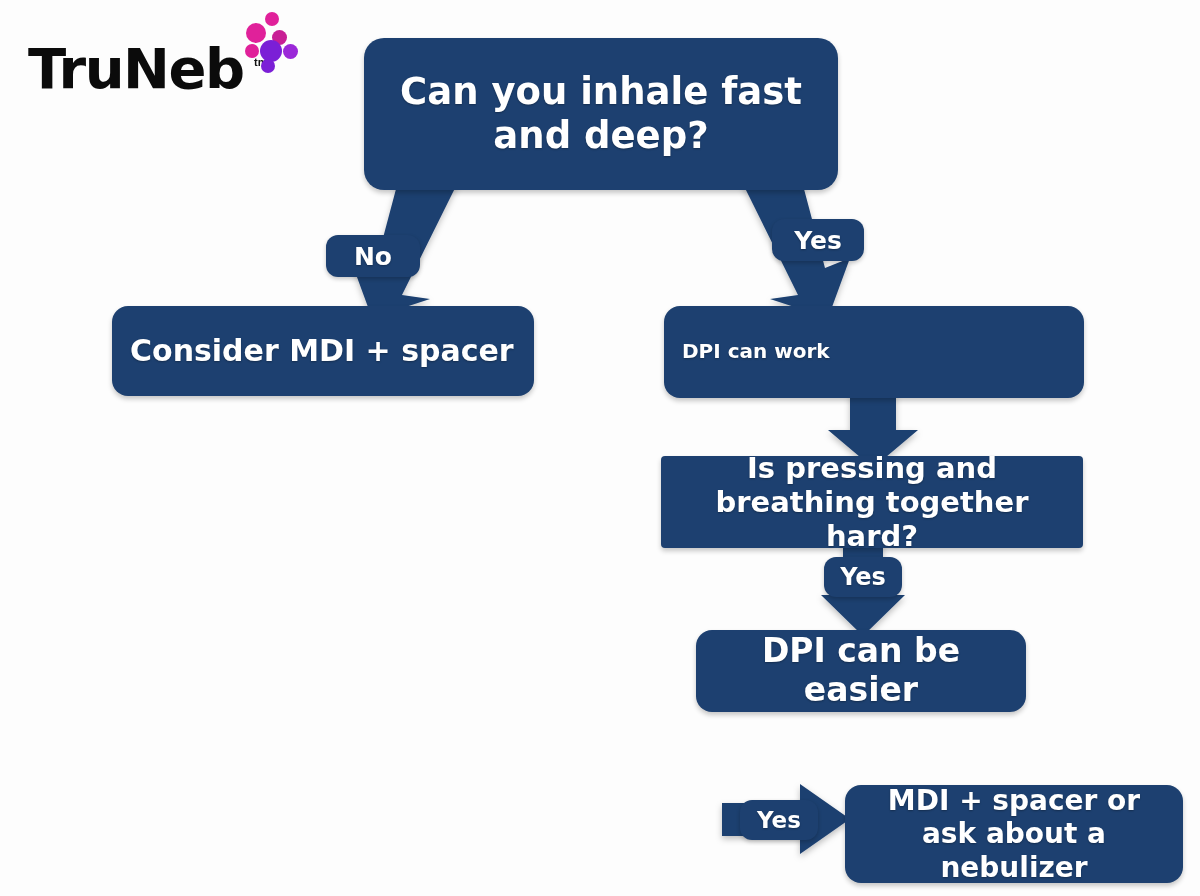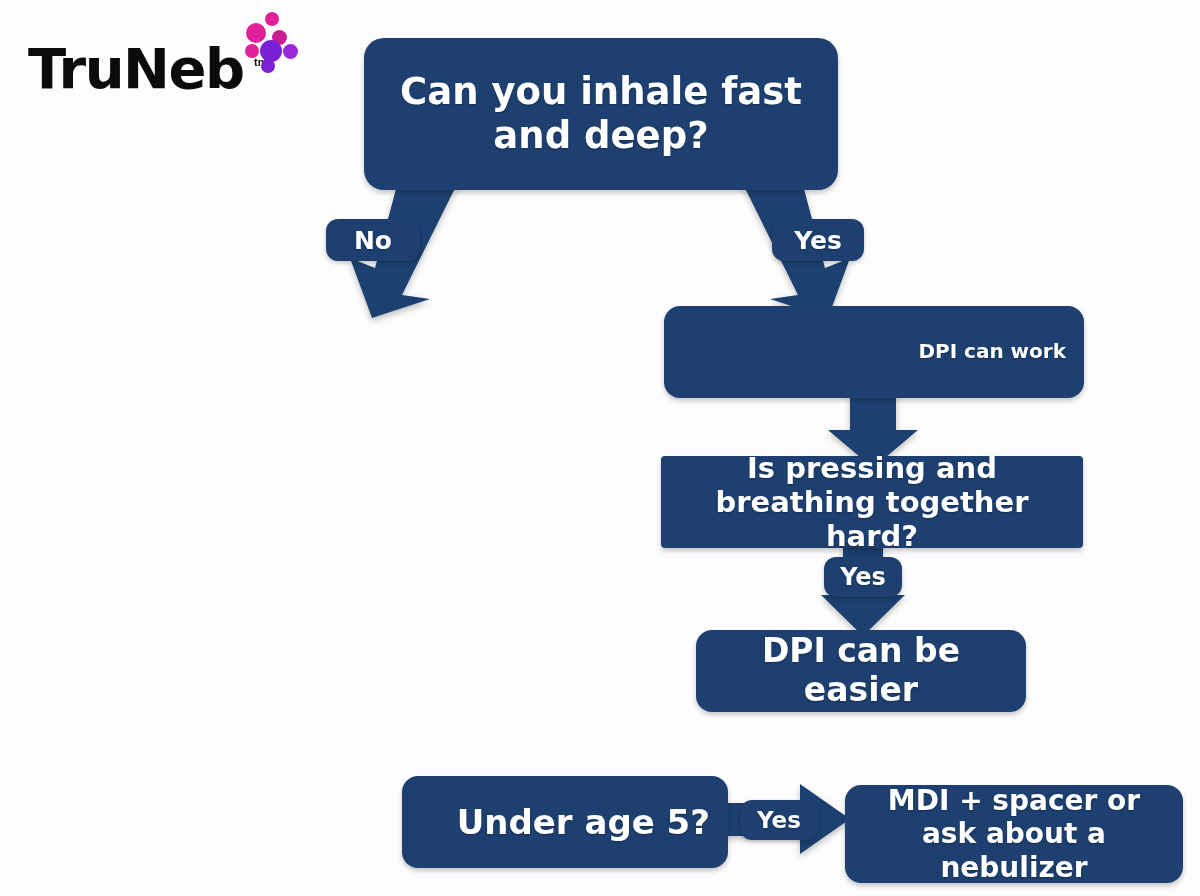--- a/index.html
+++ b/index.html
@@ -53,21 +53,21 @@
   }
 
   
   .node {
     position: absolute;
     background: #1d4070;
     color: #ffffff;
     border-radius: 16px;
     display: flex;
     align-items: center;
-    justify-content: flex-end;
+    justify-content: flex-start;
     text-align: center;
     font-family: "DejaVu Sans", sans-serif;
     font-weight: 700;
     box-shadow: 0 3px 5px rgba(0,0,0,0.22);
     box-sizing: border-box;
     z-index: 3;
   }
   .node span {
     display: block;
     padding: 0 18px;
@@ -179,42 +179,42 @@
              L 800 854
              L 800 836
              L 722 836
              Z"></path>
   </svg>
 
   <div class="node" id="node-q1" style="background: rgb(29, 64, 112); color: rgb(255, 255, 255);">
     <span>Can you inhale fast and deep?</span>
   </div>
 
+  <div class="node" id="node-mdi" style="background: rgb(29, 64, 112); color: rgb(255, 255, 255);">
+    <span>Consider MDI + spacer</span>
+  </div>
 
   <div class="node" id="node-dpi-work" style="background: rgb(29, 64, 112); color: rgb(255, 255, 255);">
     <span>DPI can work</span>
   </div>
 
   <div class="node" id="node-q2" style="background: rgb(29, 64, 112); color: rgb(255, 255, 255);">
     <span>Is pressing and breathing together hard?</span>
   </div>
 
   <div class="node" id="node-dpi-easy" style="background: rgb(29, 64, 112); color: rgb(255, 255, 255);">
     <span>DPI can be easier</span>
   </div>
 
-  <div class="node" id="node-age" style="background: rgb(29, 64, 112); color: rgb(255, 255, 255);">
-    <span>Under age 5?</span>
-  </div>
 
   <div class="node" id="node-final" style="background: rgb(29, 64, 112); color: rgb(255, 255, 255);">
     <span>MDI + spacer or ask about a nebulizer</span>
   </div>
 
-  <div class="edge-label" id="label-no" style="background: rgb(29, 64, 112); color: rgb(255, 255, 255);">
+  <div class="edge-label" id="label-no" style="background: rgb(29, 64, 112); color: rgb(255, 255, 255); margin-top: 16px;">
     <span>No</span>
   </div>
 
   <div class="edge-label" id="label-yes1" style="background: rgb(29, 64, 112); color: rgb(255, 255, 255);">
     <span>Yes</span>
   </div>
 
   <div class="edge-label" id="label-yes2" style="background: rgb(29, 64, 112); color: rgb(255, 255, 255);">
     <span>Yes</span>
   </div>

